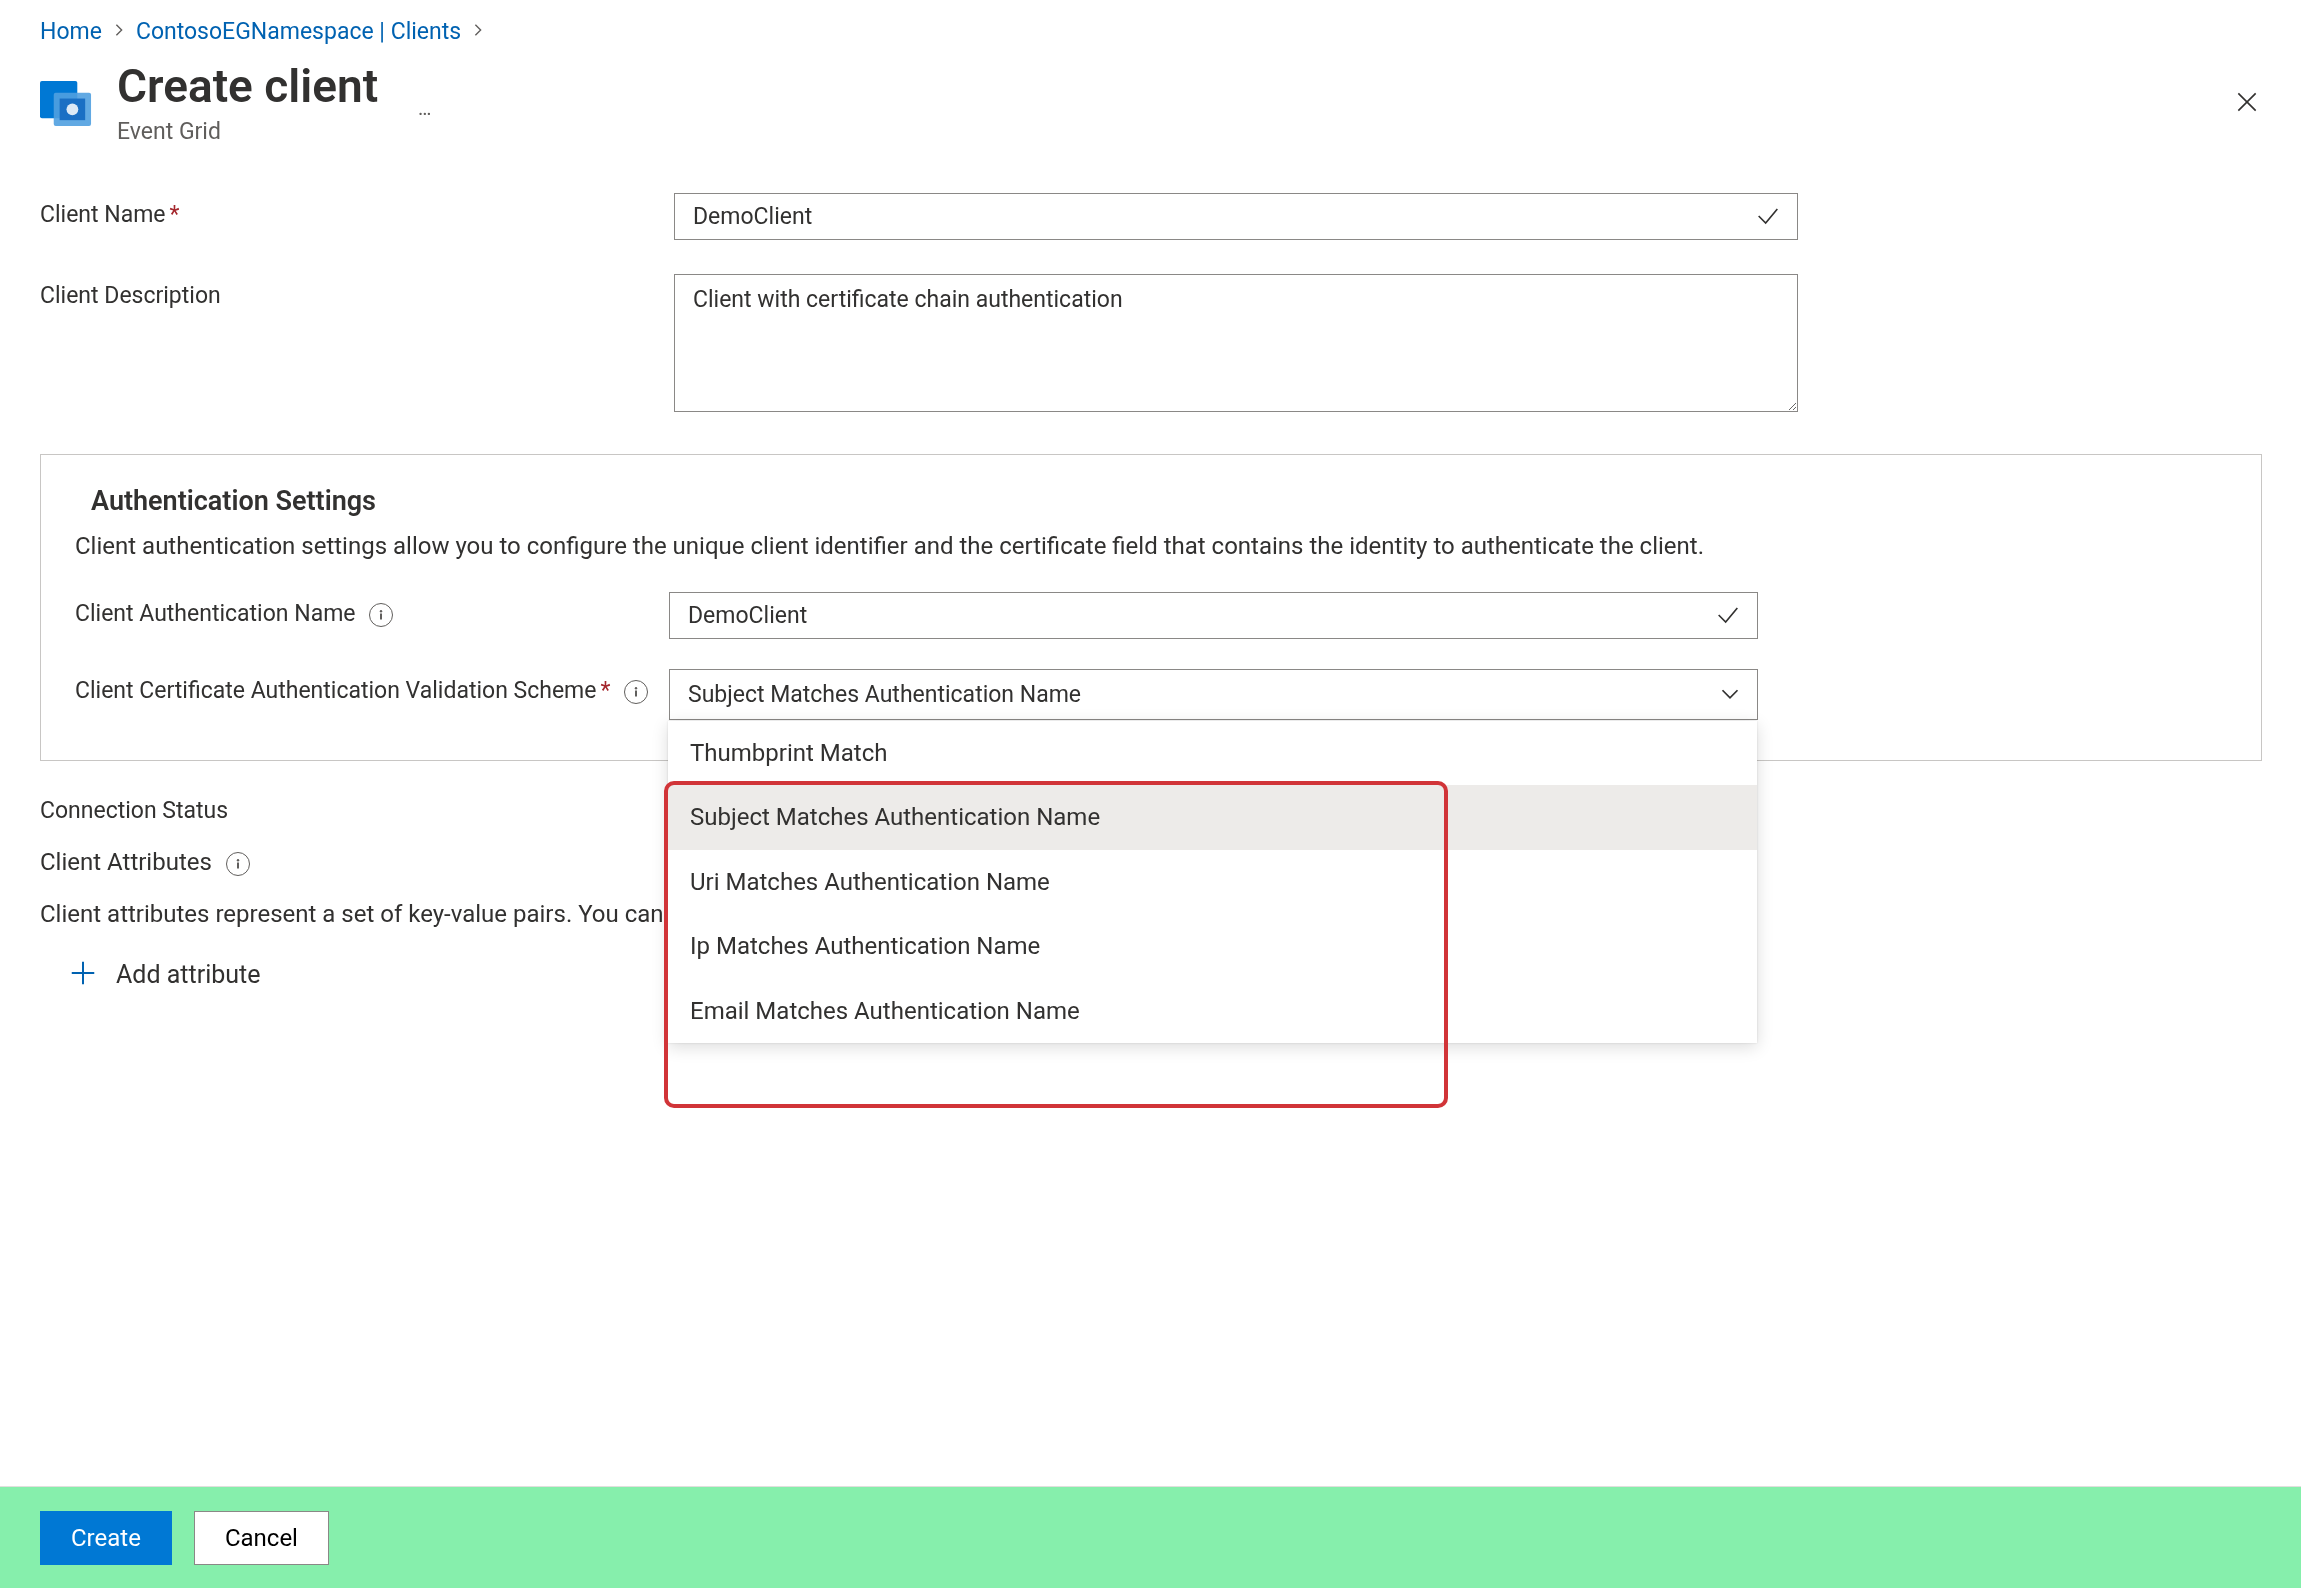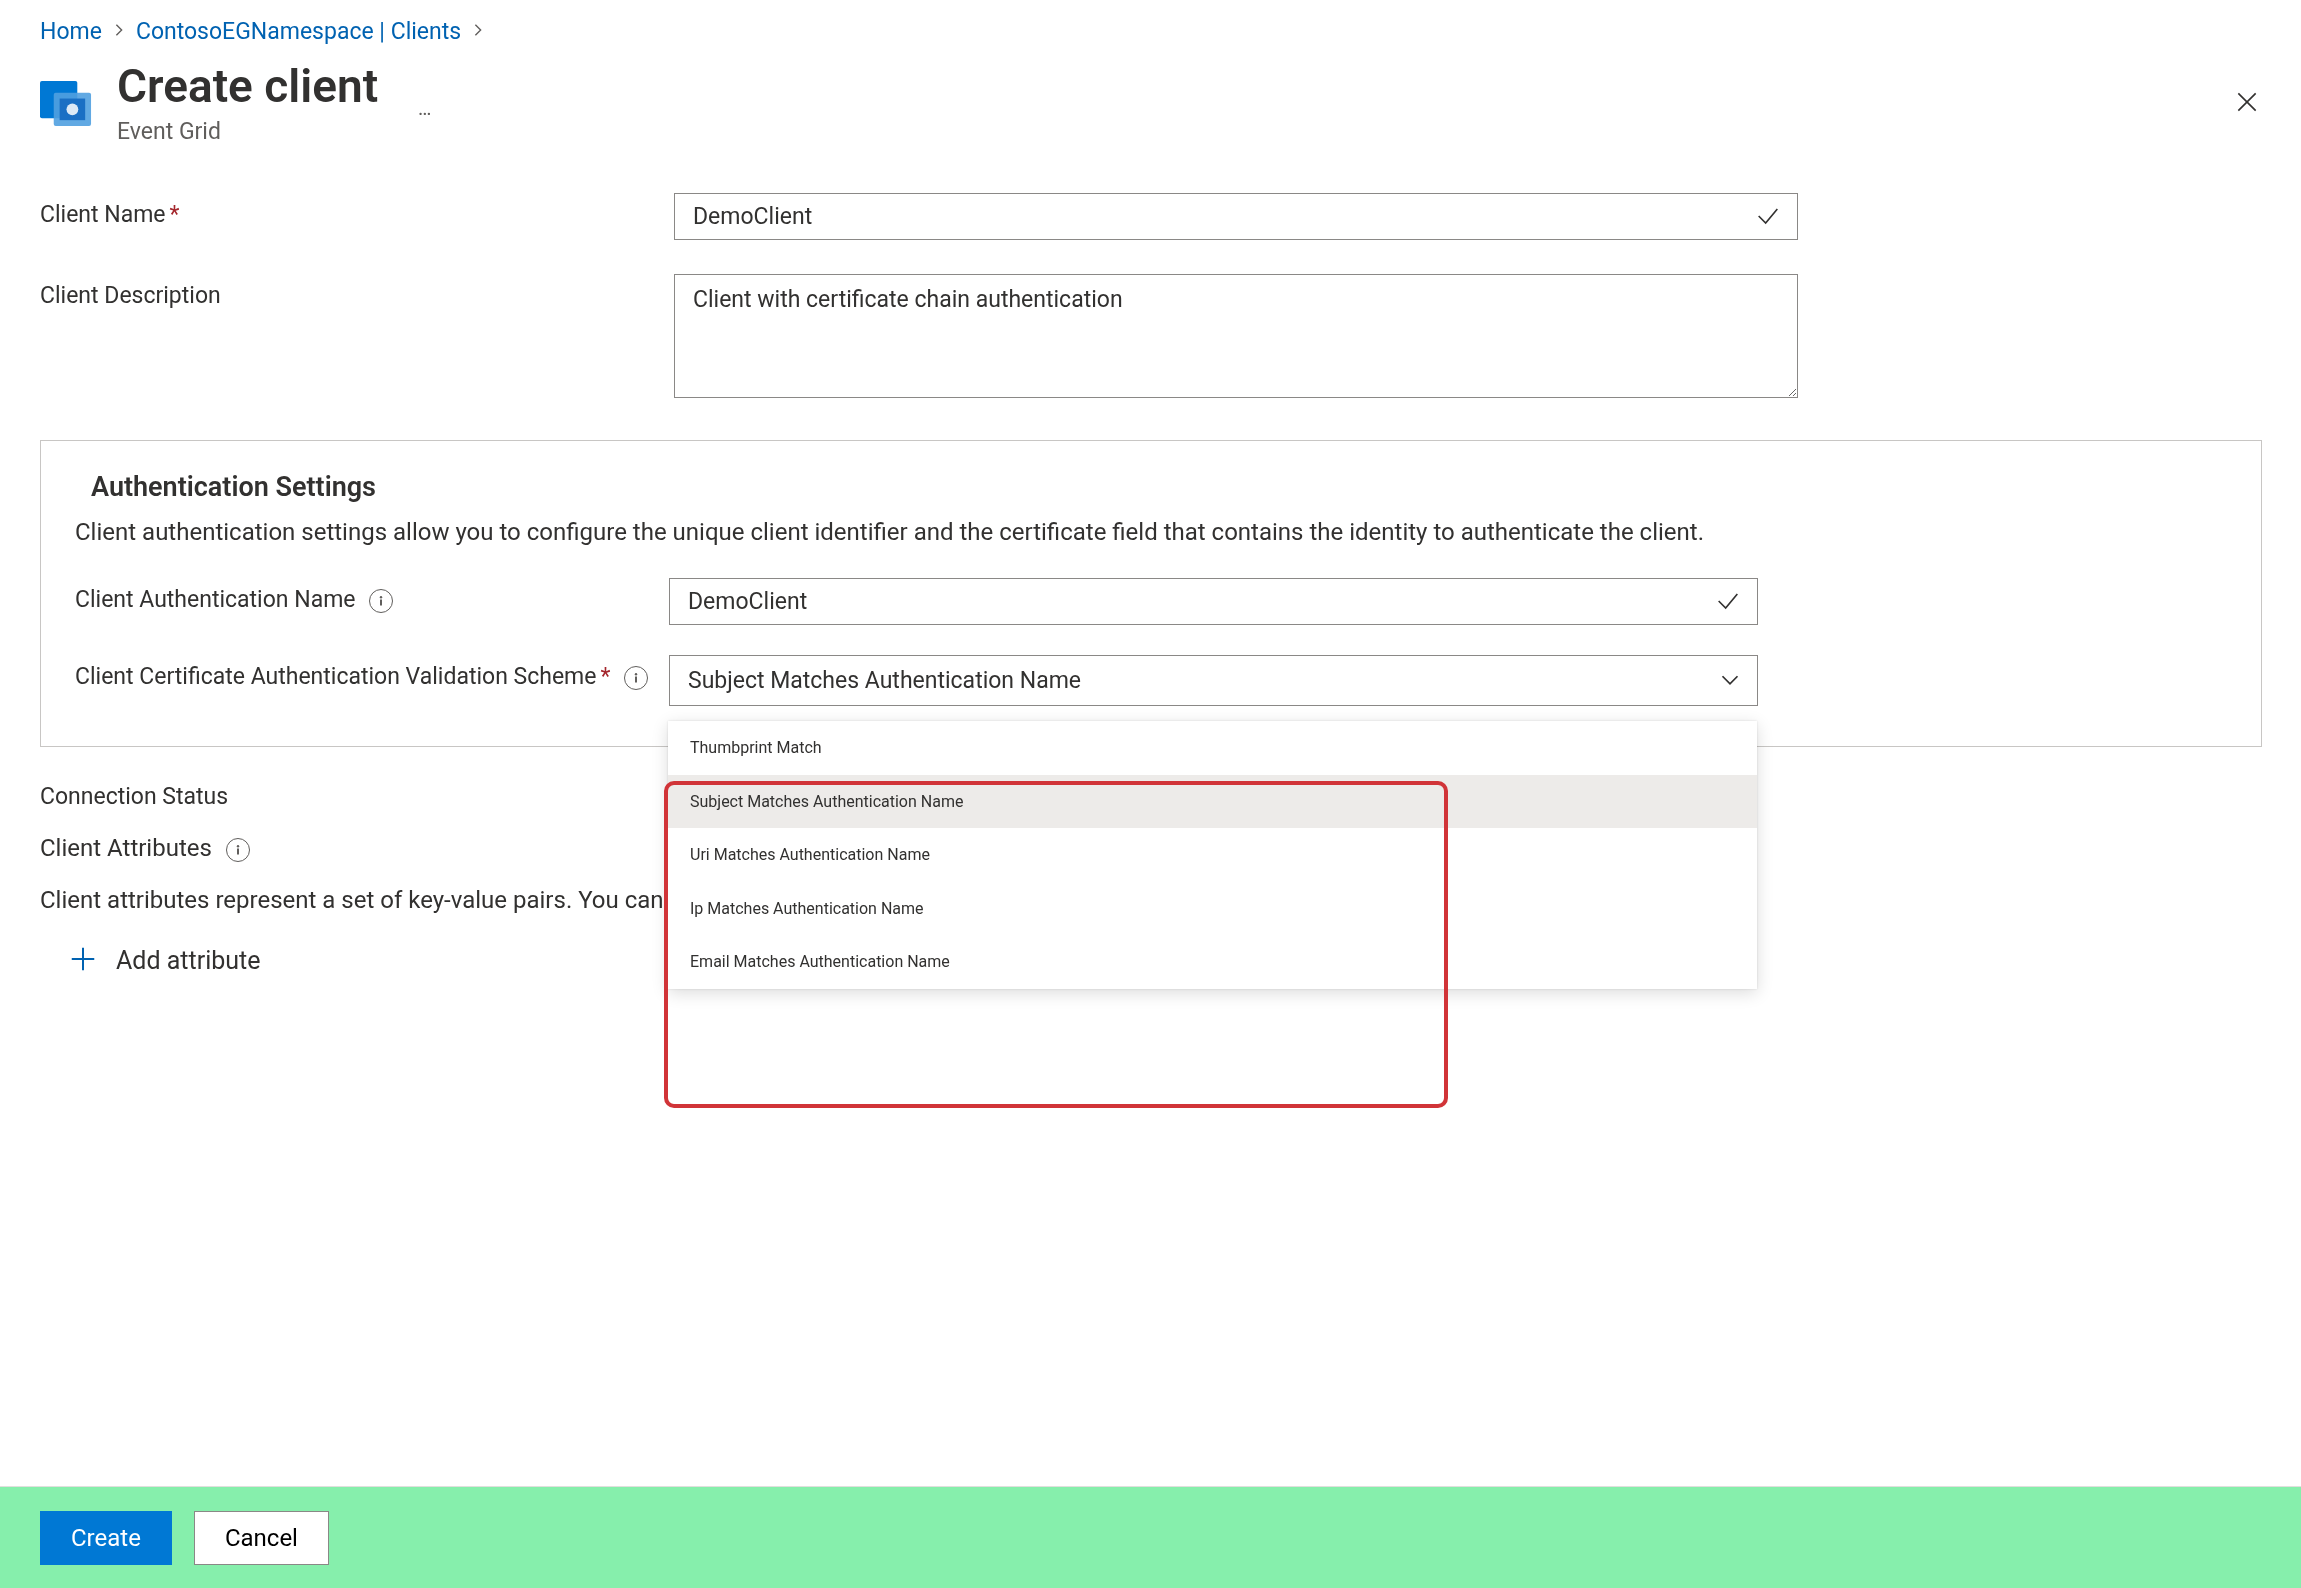--- a/index.html
+++ b/index.html
@@ -55,21 +55,21 @@
   .req{color:var(--red);margin-left:4px;}
   .info-ic{display:inline-flex;align-items:center;justify-content:center;width:24px;height:24px;border:1.5px solid #605e5c;border-radius:50%;margin-left:8px;vertical-align:middle;}
   .info-ic svg{width:12px;height:12px;}
 
   .textfield{width:1124px;position:relative;}
   .textfield input, .textfield .select, .textfield textarea{
     width:100%;border:1px solid var(--border);
     padding:9px 50px 9px 18px;font-size:23px;font-family:inherit;
     background:#fff;color:#323130;
   }
-  .textfield textarea{height:124px;resize:both;padding-right:18px;}
+  .textfield textarea{height:138px;resize:both;padding-right:18px;}
   .textfield .ok{position:absolute;right:16px;top:50%;transform:translateY(-50%);}
   .textfield .ok svg{width:28px;height:28px;display:block;}
   .select{display:flex;align-items:center;cursor:pointer;}
   .select .chev-down{position:absolute;right:18px;top:50%;transform:translateY(-50%);}
   .select .chev-down svg{width:20px;height:20px;display:block;}
 
   .auth-card{border:1px solid var(--border-light);padding:28px 34px 40px;margin-bottom:28px;}
   .auth-card h3{margin:0 16px 10px;font-weight:600;font-size:27px;}
   .auth-card .desc{font-size:24px;margin:0 0 28px;color:#323130;line-height:1.45;}
   .auth-card .row{margin-bottom:30px;}
@@ -94,21 +94,21 @@
   .btn{font-size:24px;padding:12px 30px;border:1px solid var(--border);background:#fff;cursor:pointer;font-family:inherit;}
   .btn-primary{background:var(--primary);color:#fff;border-color:var(--primary);}
 
   
   .dropdown{
     position:absolute;
     background:#fff;
     box-shadow:0 4px 16px rgba(0,0,0,0.14), 0 0 2px rgba(0,0,0,0.12);
     z-index:50;
   }
-  .dropdown .opt{padding:16px 22px;font-size:16px;cursor:pointer;}
+  .dropdown .opt{padding:16px 22px;font-size:24px;cursor:pointer;}
   .dropdown .opt.selected{background:var(--dd-sel);}
   .red-box{position:absolute;border:4px solid var(--highlight-red);border-radius:10px;pointer-events:none;z-index:60;}
 
   input,textarea{outline:none;}
   textarea{line-height:1.4;}
 </style>
 </head>
 <body>
 
 <div class="breadcrumb">

